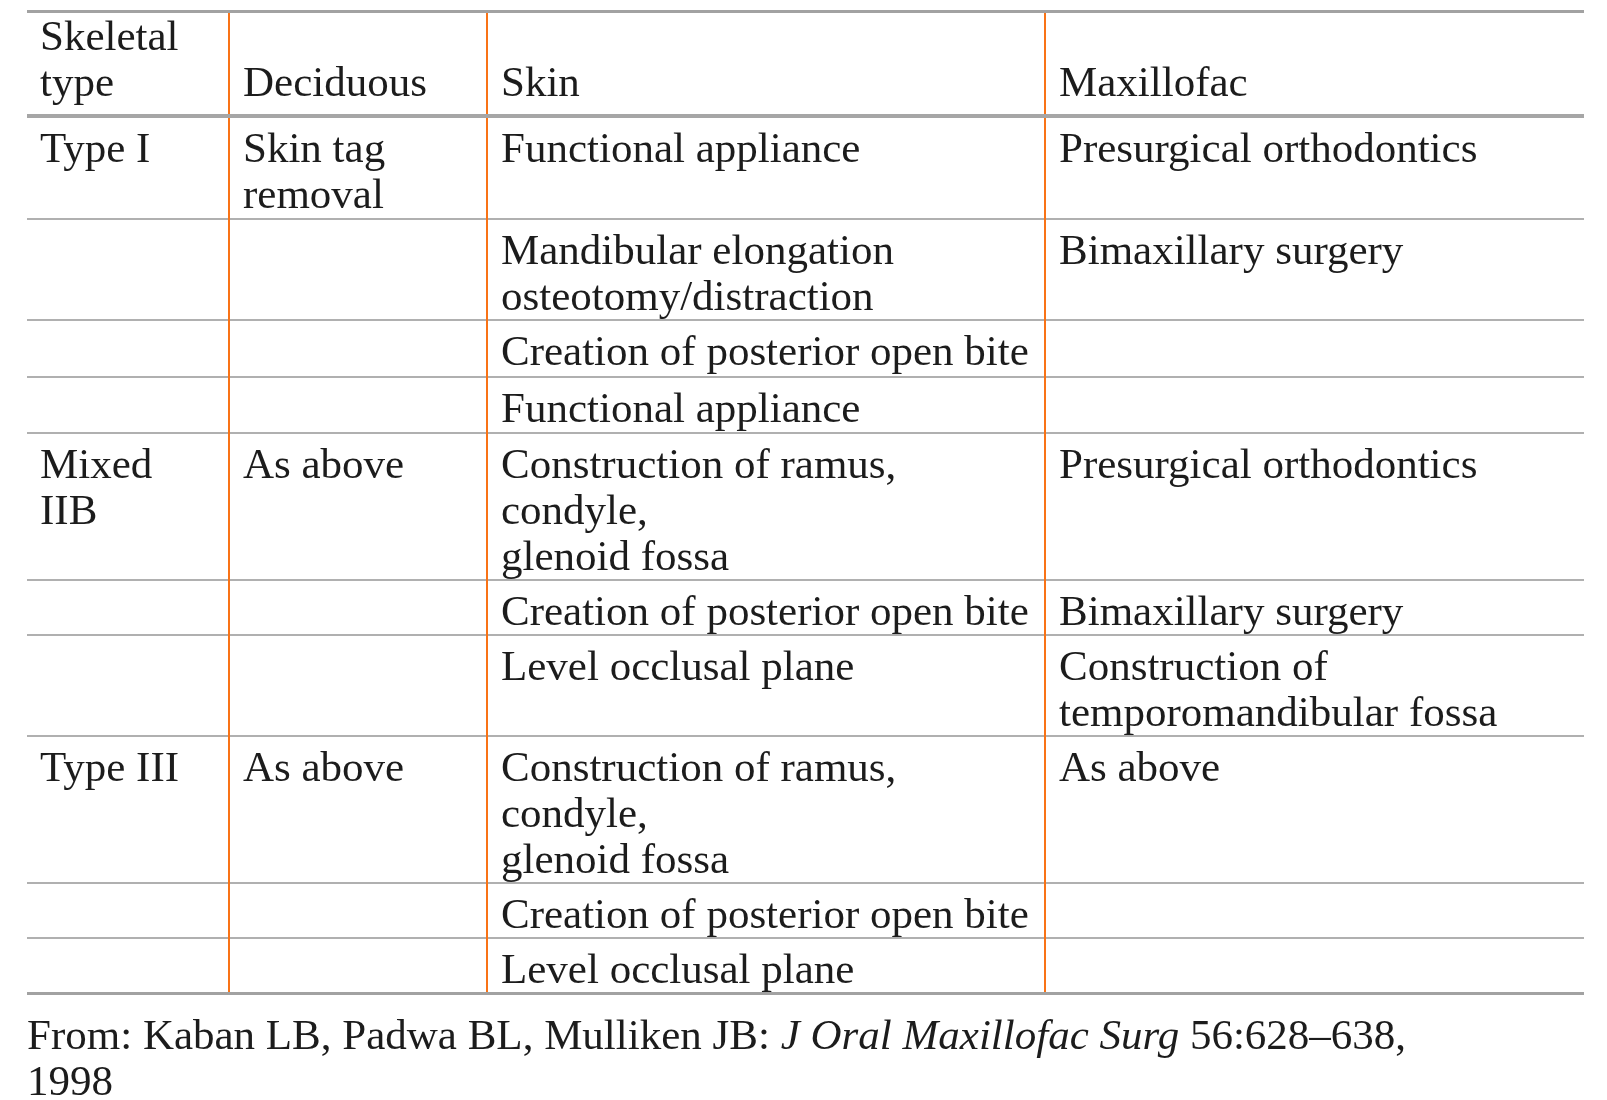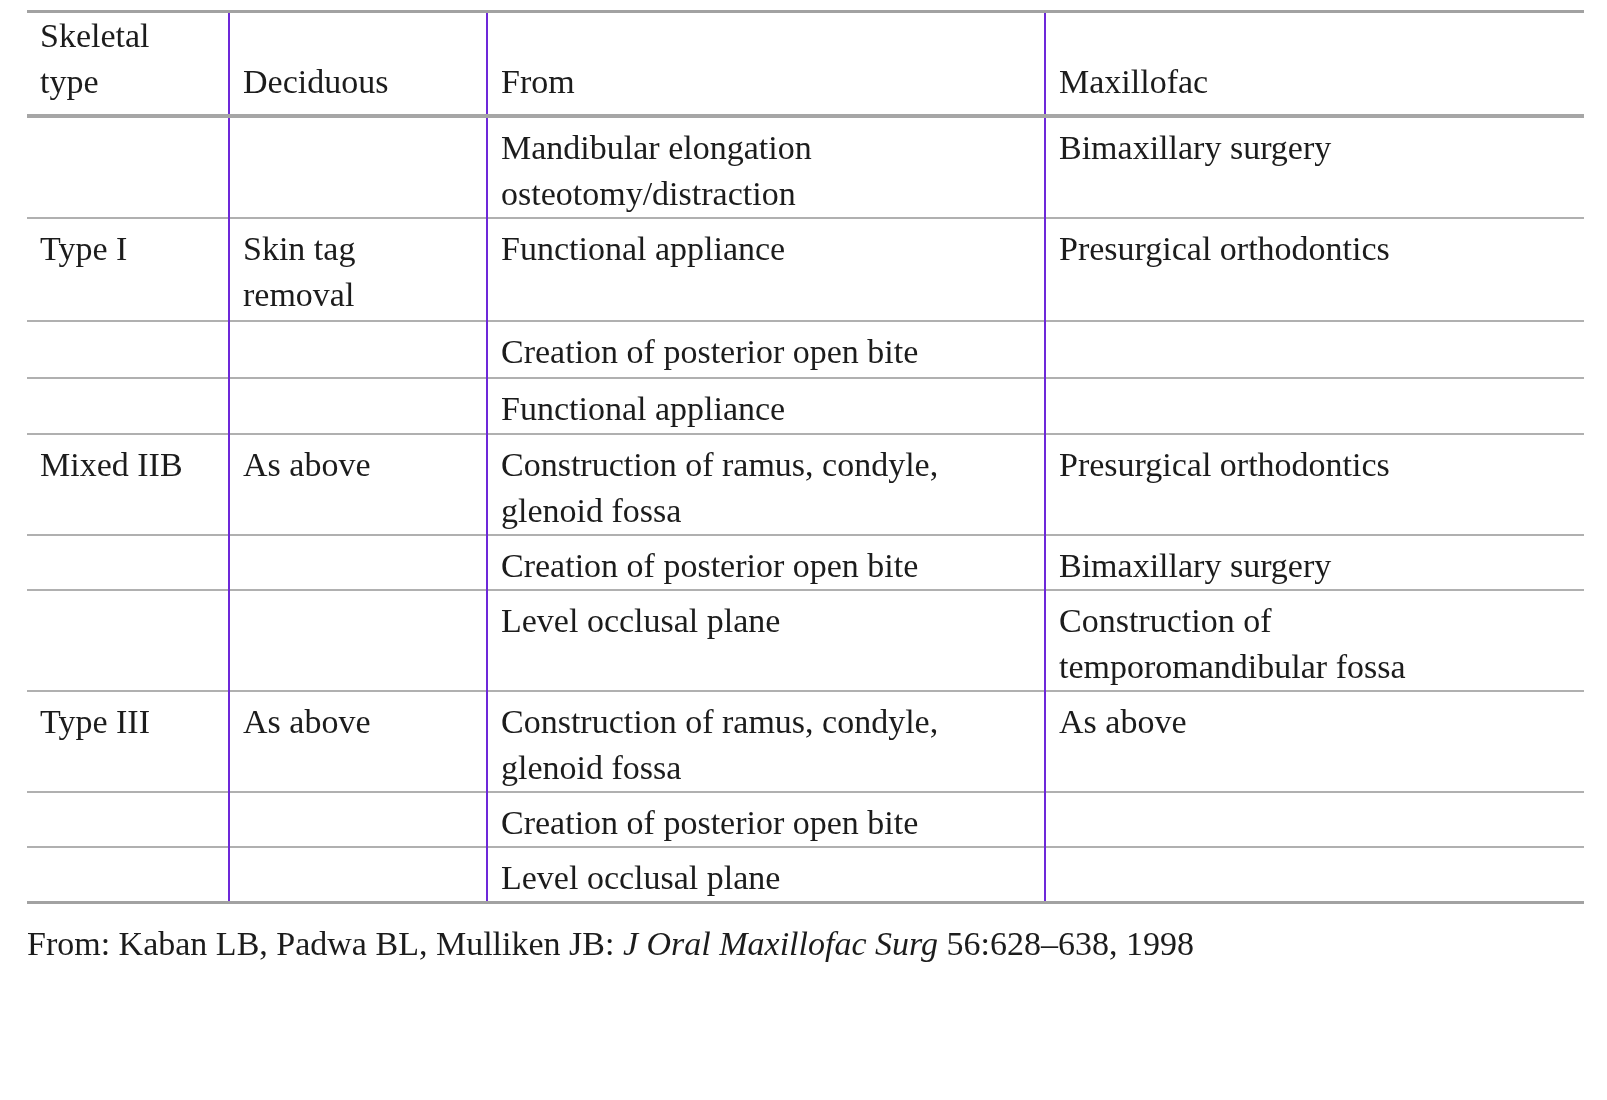--- a/index.html
+++ b/index.html
@@ -10,21 +10,21 @@
     height: 1100px;
     overflow: hidden;
   }
   .page {
     box-sizing: border-box;
     width: 1432px;
     height: 1100px;
     padding: 10px 22px 0 27px;
     font-family: "Liberation Serif", "DejaVu Serif", serif;
     color: #1c1c1c;
-    font-size: 34px;
+    font-size: 43px;
     line-height: 46px;
   }
   table.tx {
     width: 1557px;
     border-collapse: collapse;
     table-layout: fixed;
   }
   table.tx th, table.tx td {
     white-space: pre-line;
     overflow: hidden;
@@ -36,21 +36,21 @@
     padding: 0 8px 9px 13px;
     border-top: 3px solid #a2a2a2;
     border-bottom: 4px solid #a6a6a6;
   }
   table.tx tbody td {
     vertical-align: top;
     padding: 7px 8px 0 13px;
     border-top: 2px solid #b0b0b0;
   }
   table.tx th + th, table.tx td + td {
-    border-left: 2px solid #6d28d9;
+    border-left: 2px solid #f97316;
   }
   table.tx tbody tr:last-child td {
     border-bottom: 3px solid #a2a2a2;
   }
   .citation {
     margin: 17px 0 1px 0;
     padding-left: 0;
   }
   .citation .j-italic { font-style: italic; }
 </style>
@@ -64,38 +64,38 @@
       <col style="width:202px">
       <col style="width:258px">
       <col style="width:558px">
       <col style="width:539px">
     </colgroup>
     <thead>
       <tr style="height:100px">
         <th>Skeletal
 type</th>
         <th>Deciduous</th>
-        <th>From</th>
+        <th>Skin</th>
         <th>Maxillofac</th>
       </tr>
     </thead>
     <tbody>
+      <tr style="height:103px">
+        <td>Type I</td>
+        <td>Skin tag
+removal</td>
+        <td>Functional appliance</td>
+        <td>Presurgical orthodontics</td>
+      </tr>
       <tr style="height:98px">
         <td></td>
         <td></td>
         <td>Mandibular elongation
 osteotomy/distraction</td>
         <td>Bimaxillary surgery</td>
-      </tr>
-      <tr style="height:103px">
-        <td>Type I</td>
-        <td>Skin tag
-removal</td>
-        <td>Functional appliance</td>
-        <td>Presurgical orthodontics</td>
       </tr>
       <tr style="height:57px">
         <td></td>
         <td></td>
         <td>Creation of posterior open bite</td>
         <td></td>
       </tr>
       <tr style="height:56px">
         <td></td>
         <td></td>

